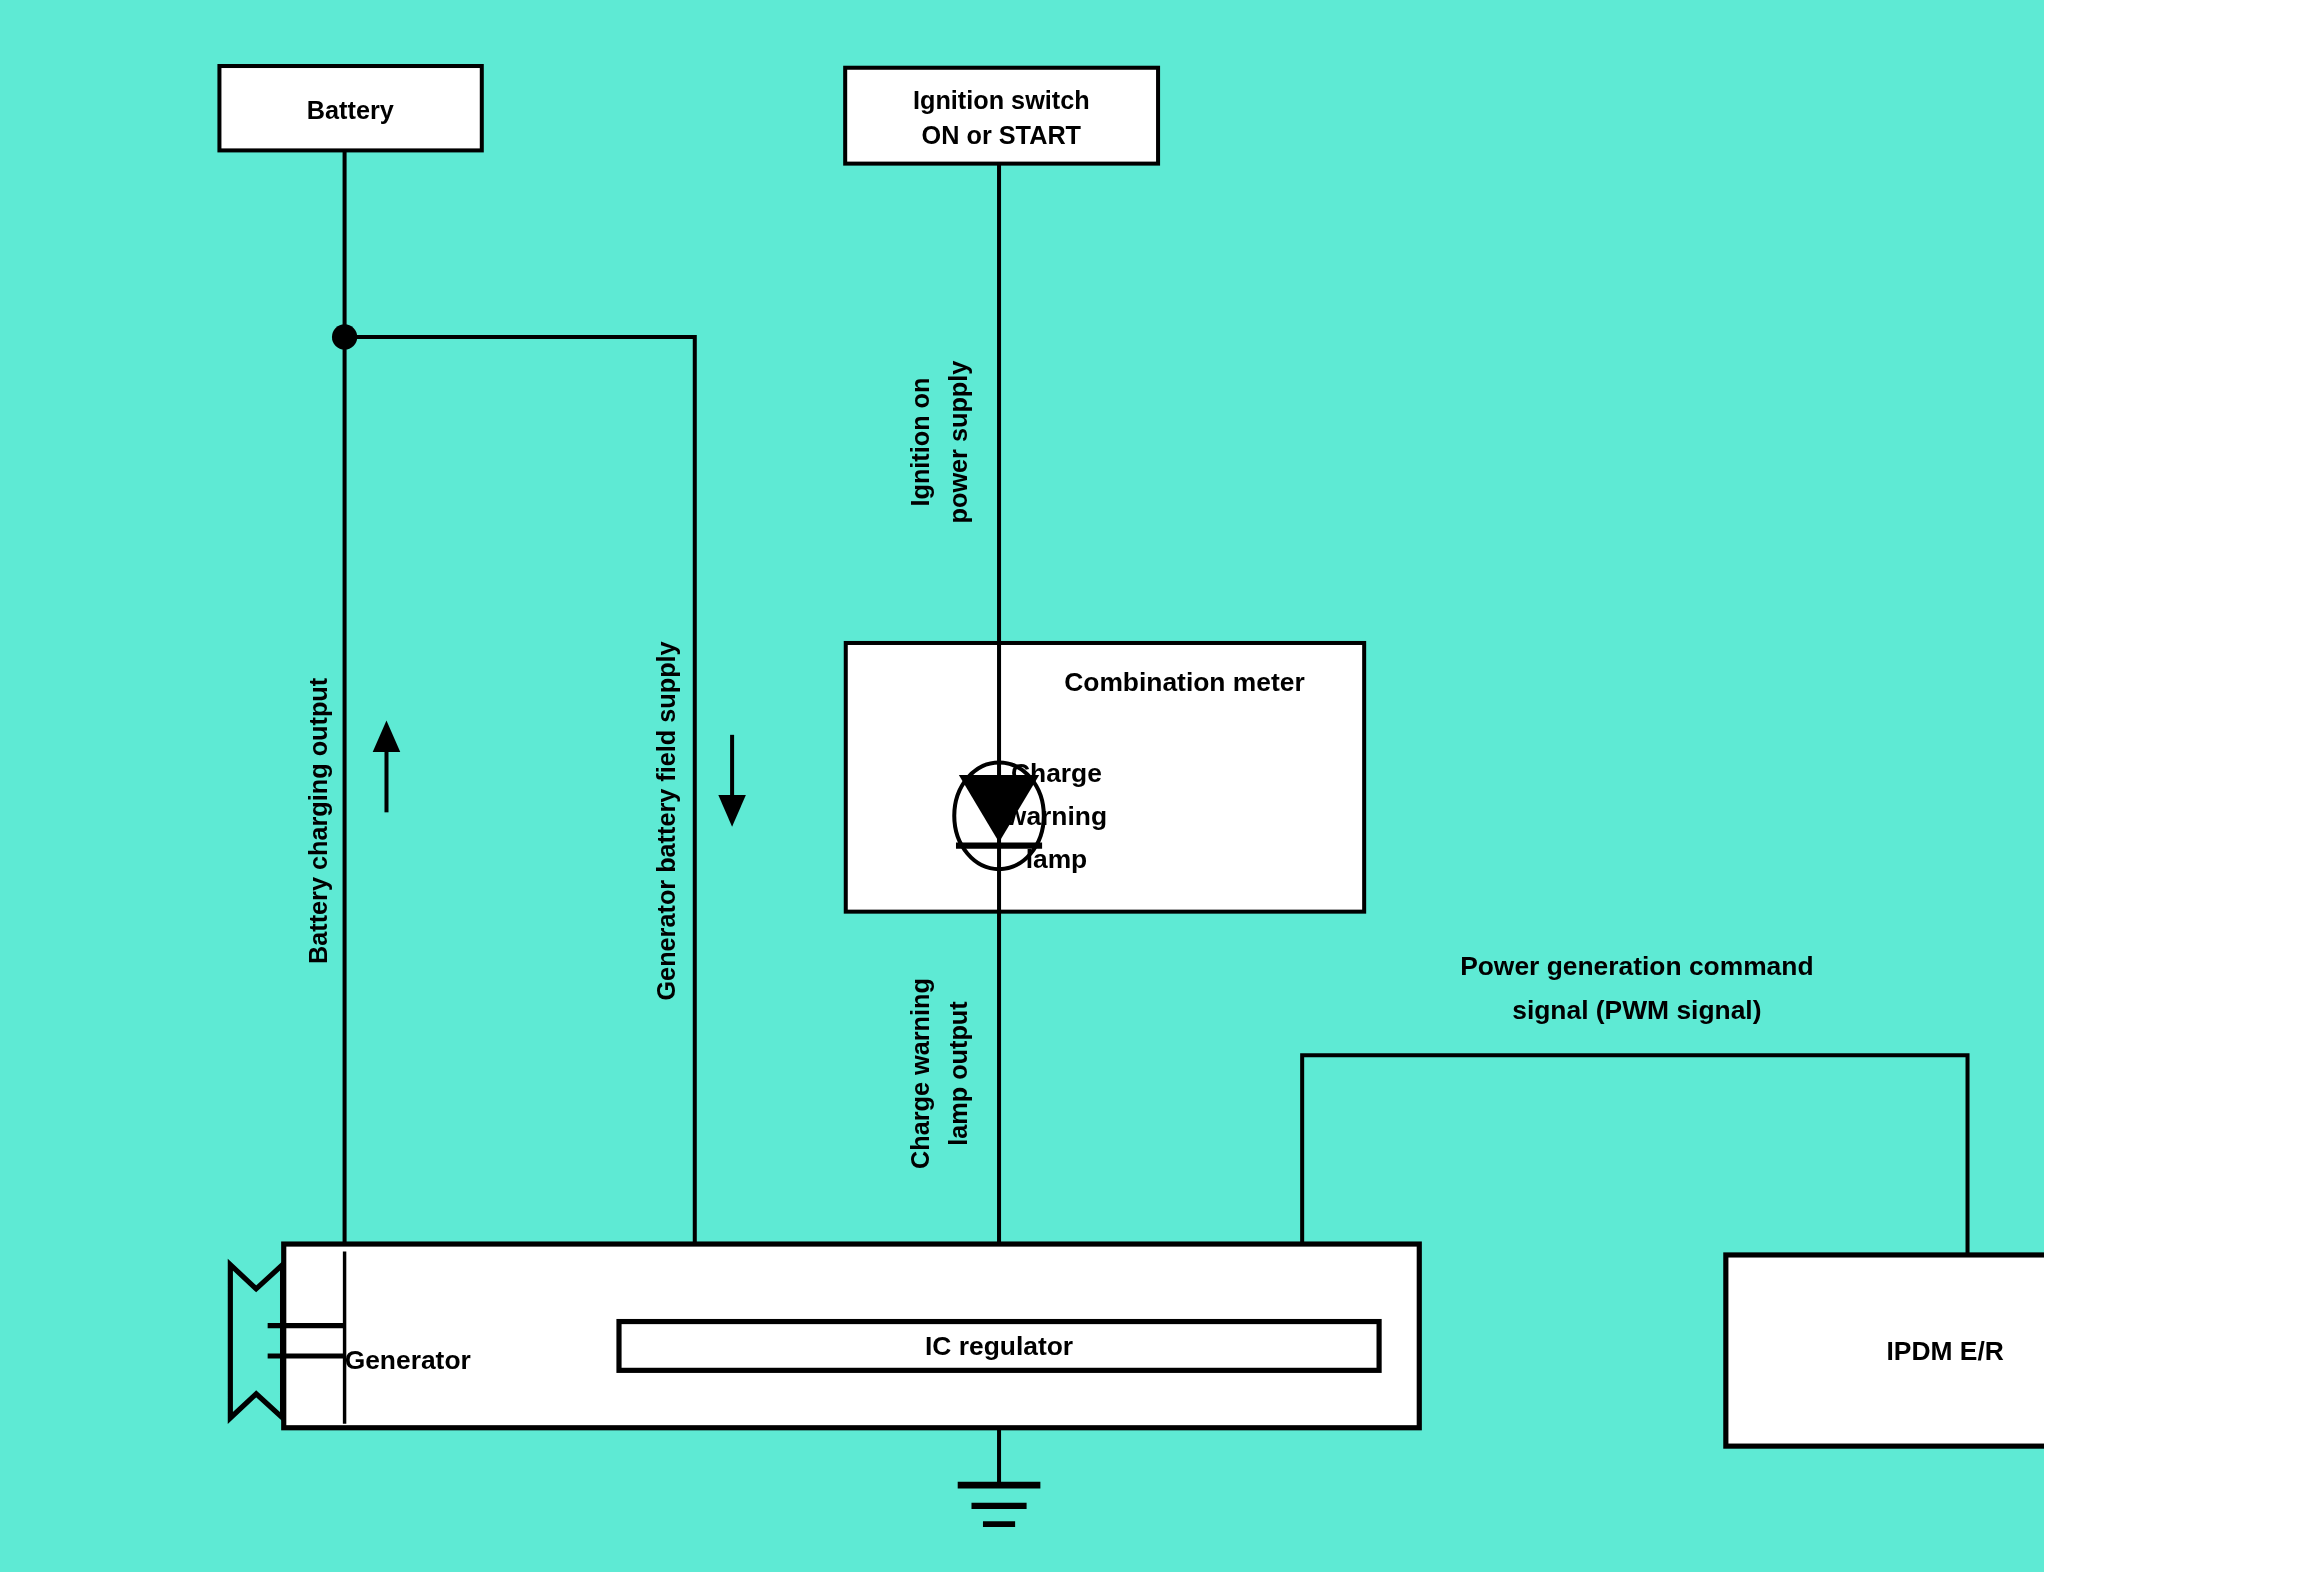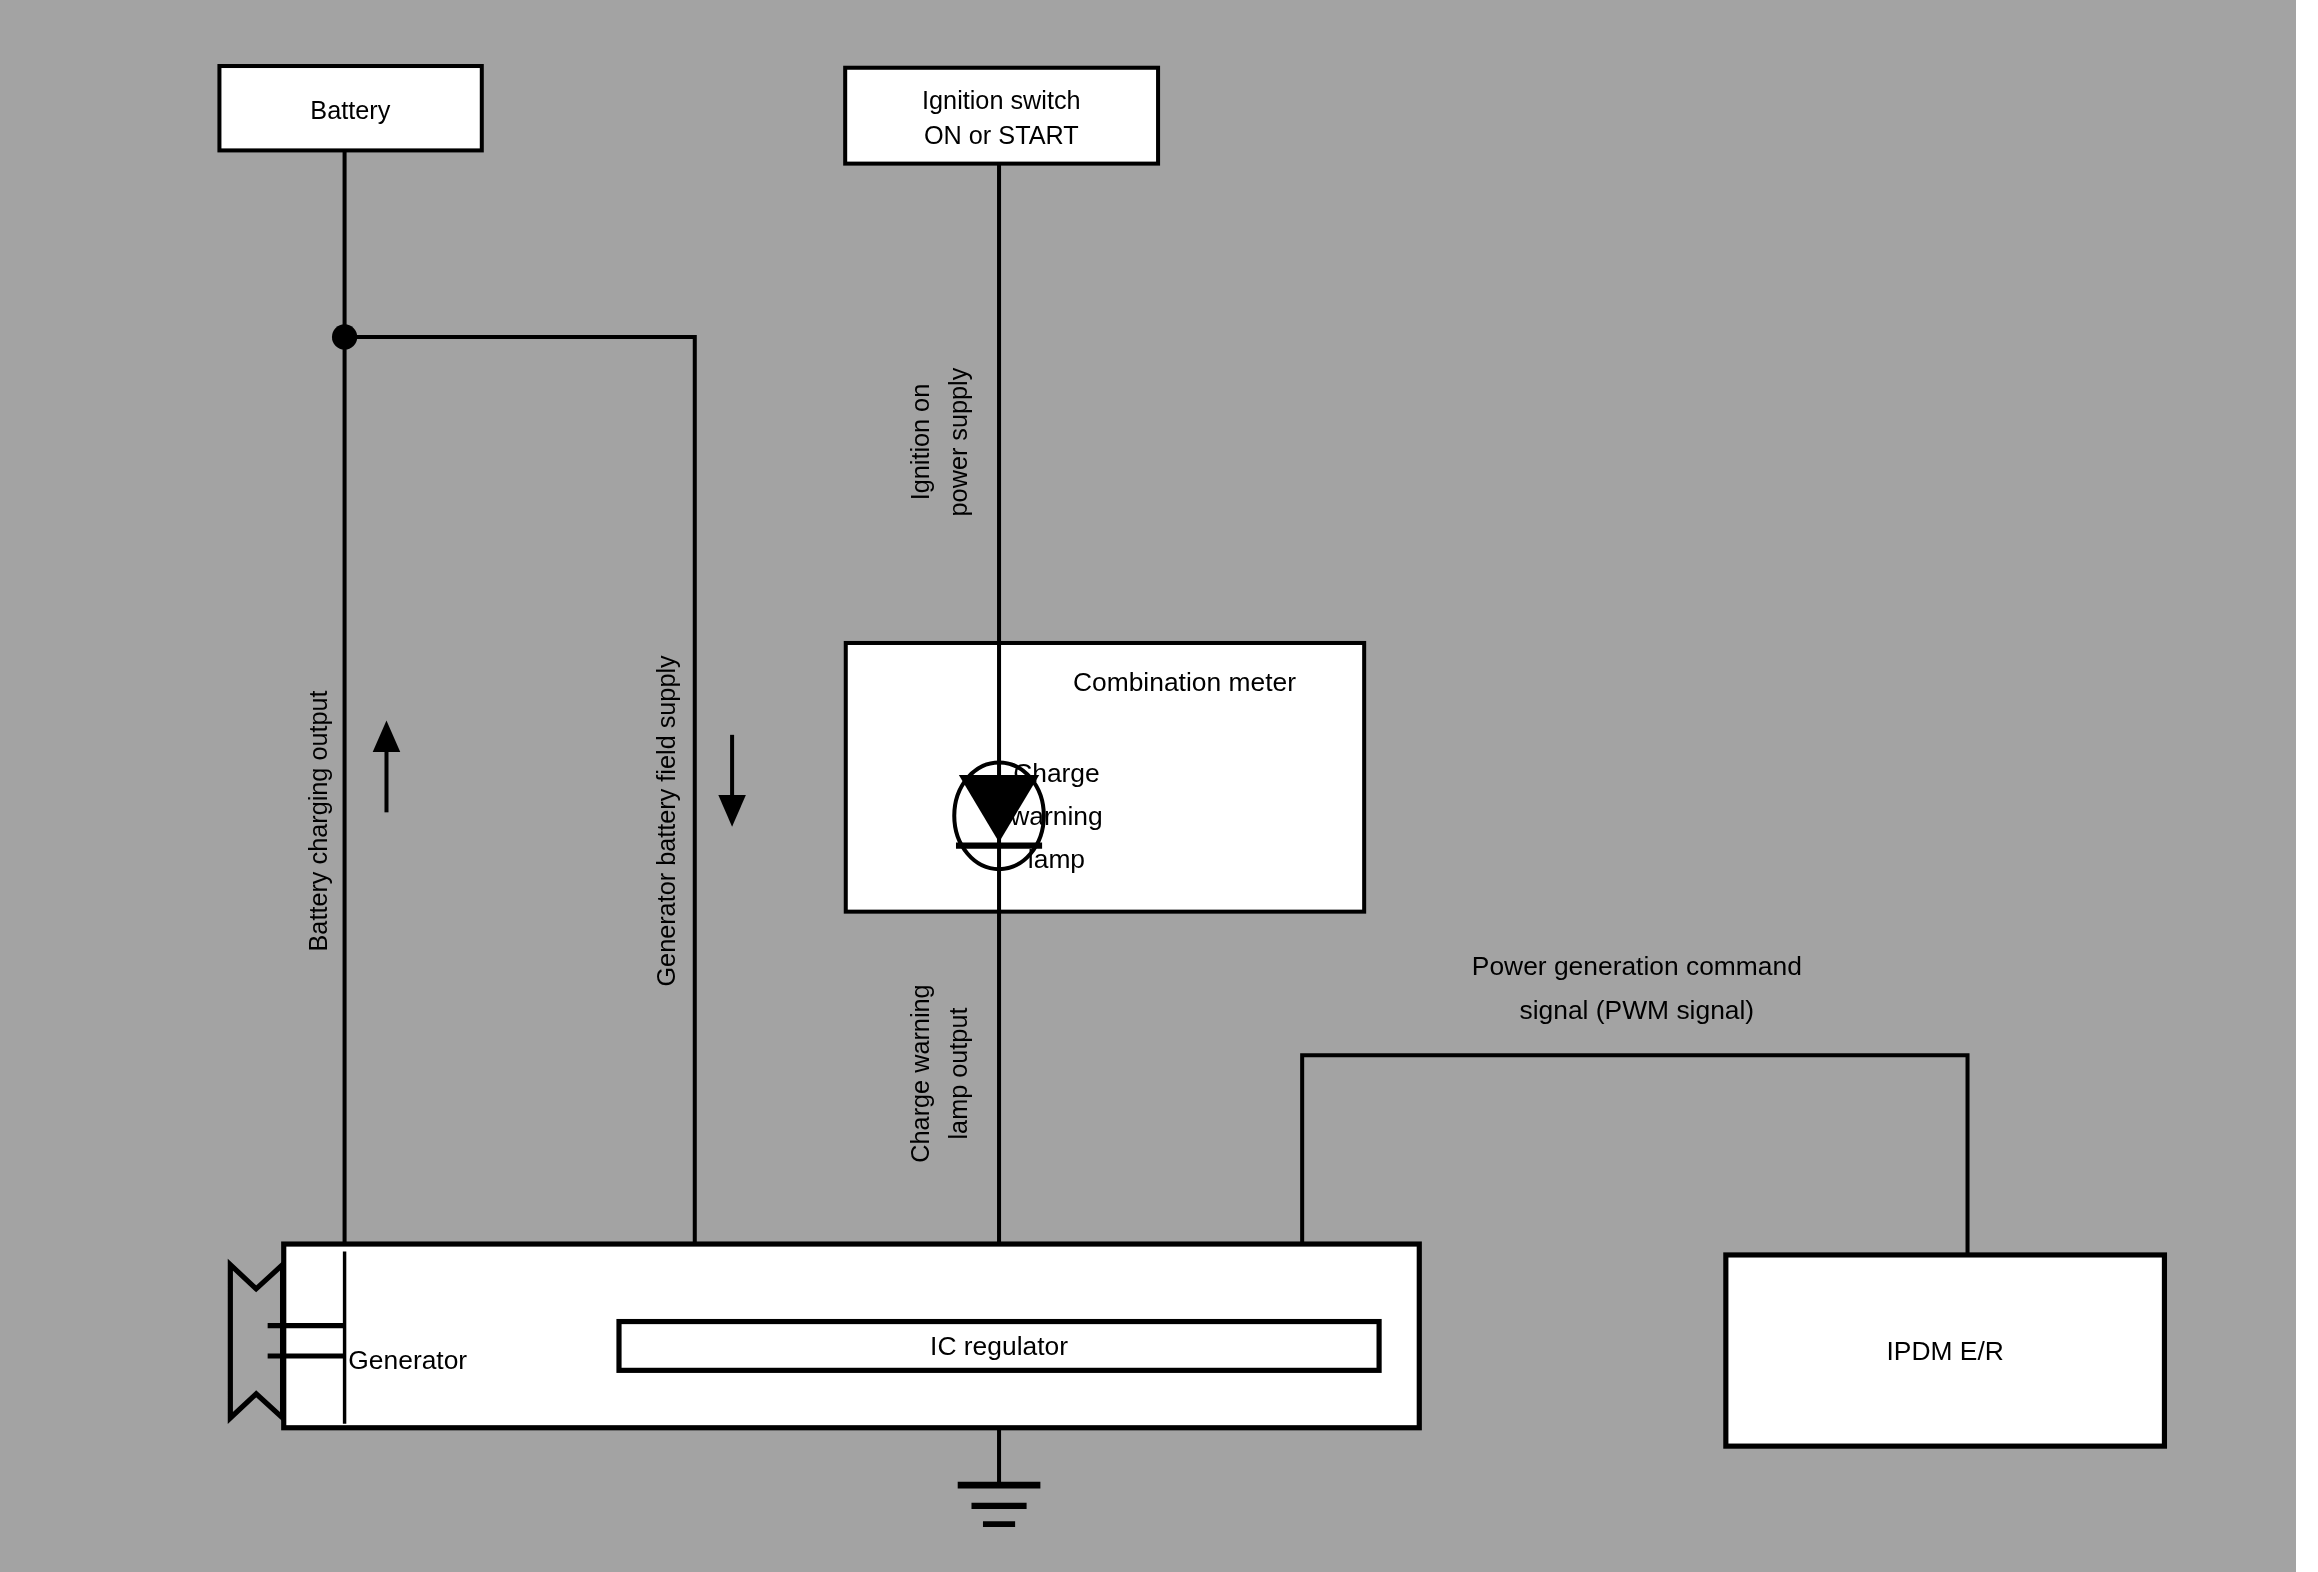--- a/index.html
+++ b/index.html
@@ -6,24 +6,25 @@
   html, body {
     margin: 0;
     padding: 0;
     background: #ffffff;
   }
   body {
     font-family: "Liberation Sans", sans-serif;
   }
   #stage {
     position: relative;
-    width: 2296px;
+    width: 2044px;
     height: 1573px;
-    background: #a3a3a3;
+    background: #5eead4;
     overflow: hidden;
+    font-weight: bold;
   }
   #diagram-svg {
     position: absolute;
     left: 0;
     top: 0;
     width: 2319px;
     height: 1573px;
   }
   .box-label {
     font-family: "Liberation Sans", sans-serif;

